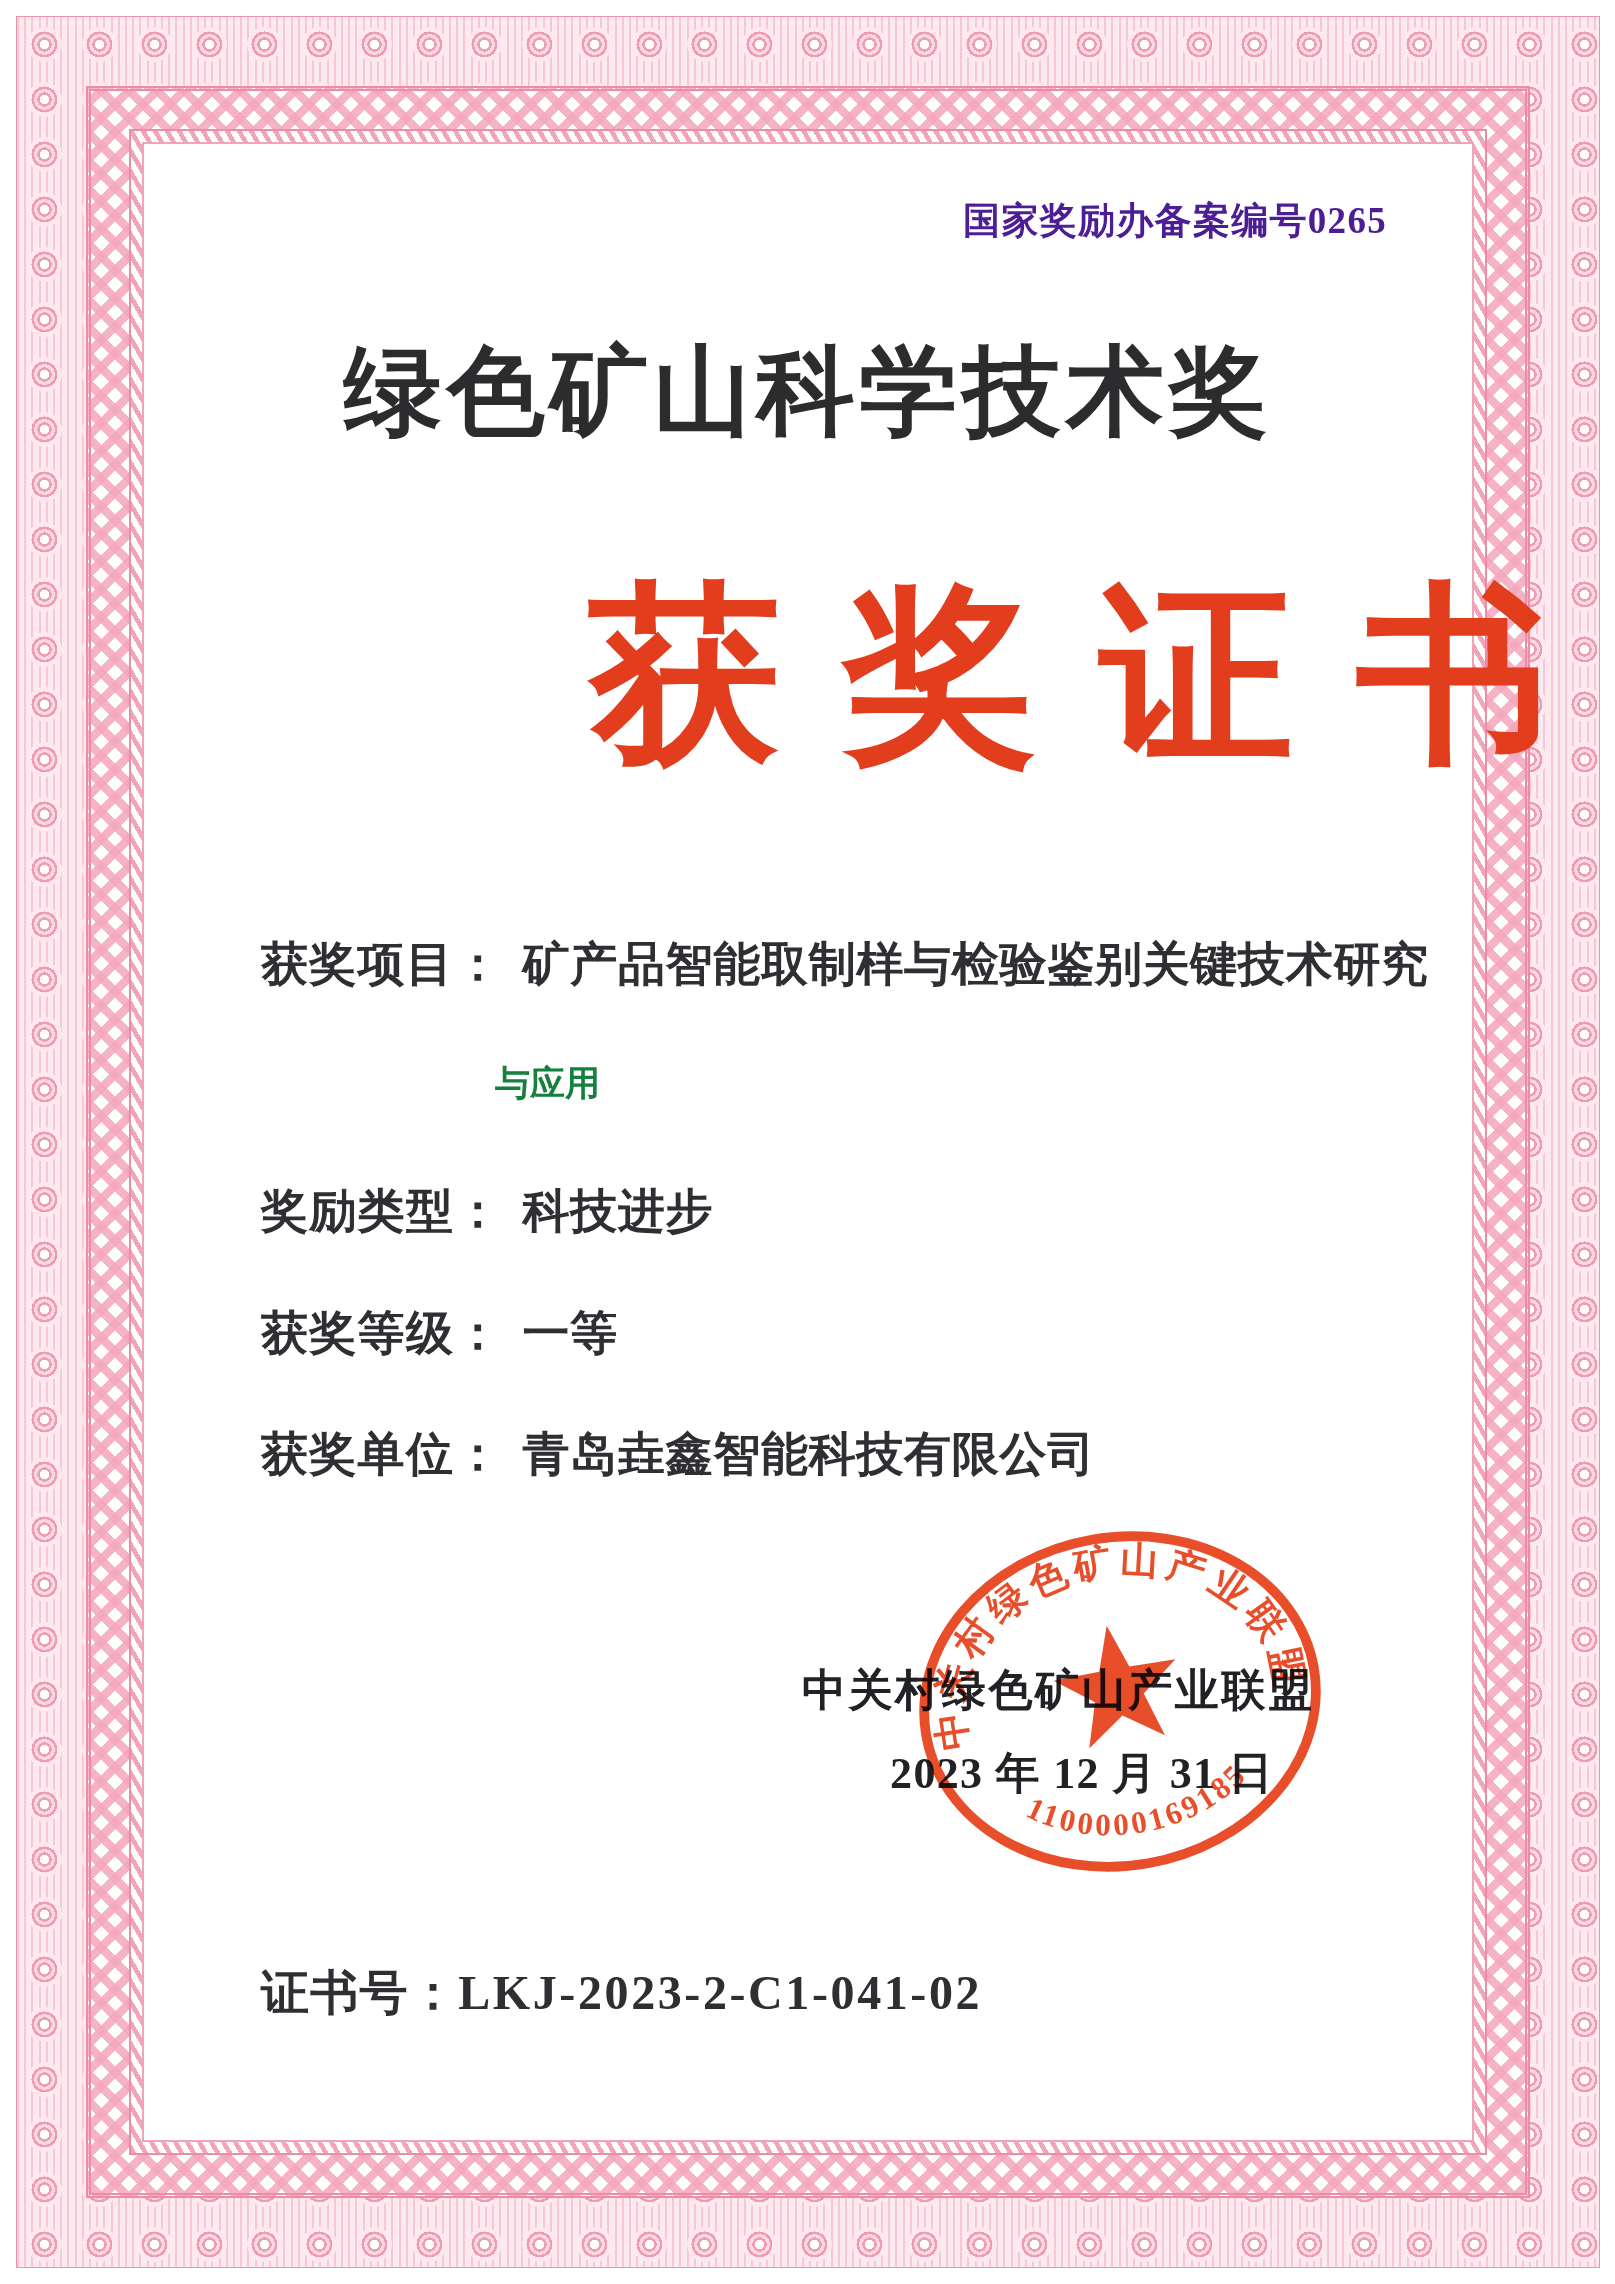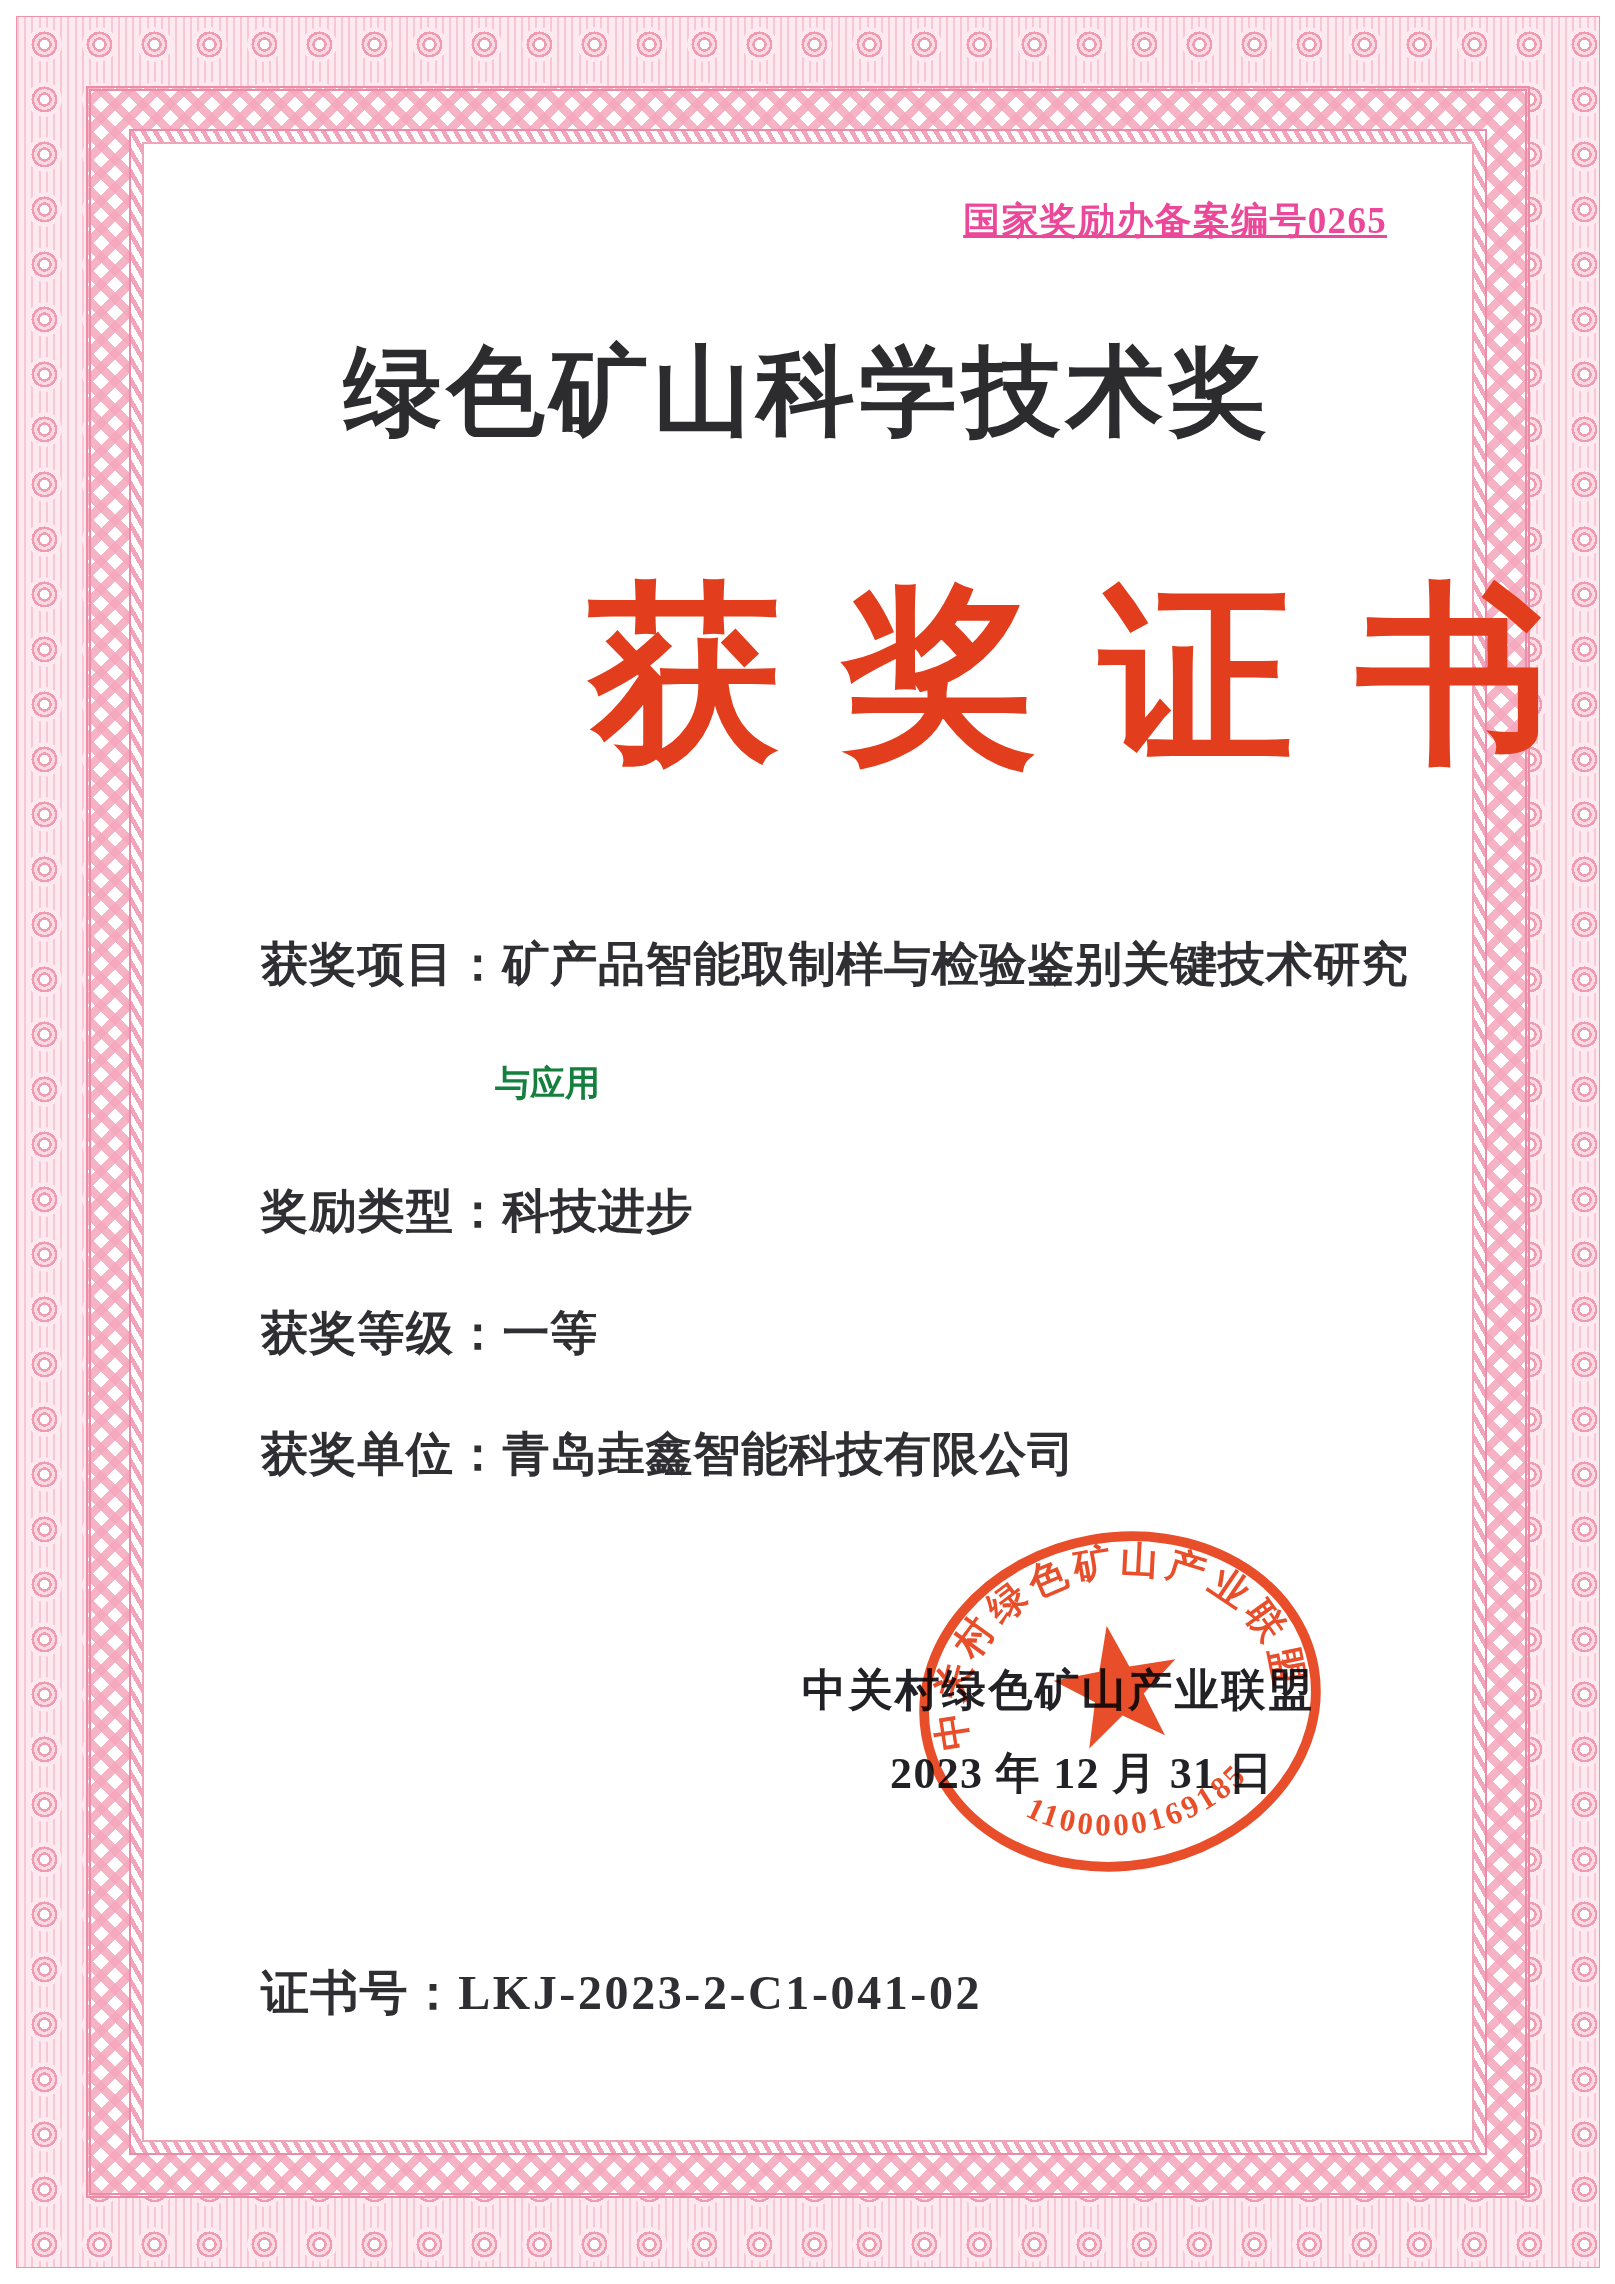--- a/index.html
+++ b/index.html
@@ -36,23 +36,22 @@
   }
   .band-inner{
     inset:142px;
     border:2px solid #f0a4b9;
     background:#ffffff;
   }
   
   .abs{position:absolute;}
   .filing{
     top:196px;right:229px;
-    font-size:37px;font-weight:700;letter-spacing:1.3px;color:#ec4899;
+    font-size:37px;font-weight:700;letter-spacing:1.3px;color:#4c1d95;
     white-space:nowrap;
-    text-decoration:underline;
   }
   .award-name{
     top:339px;left:163px;right:163px;
     text-align:center;
     font-size:98px;font-weight:700;letter-spacing:5.2px;
     color:#2c2c2f;line-height:1.1;white-space:nowrap;
   }
   .cert-title{
     top:566px;left:0;right:4px;
     text-align:right;
@@ -60,21 +59,21 @@
     letter-spacing:63px;text-indent:63px;
     color:#e23d1c;line-height:1.15;white-space:nowrap;
   }
   .field-row{
     left:261px;width:1147px;
     display:flex;align-items:center;
     font-size:47px;font-weight:700;color:#2f2f33;line-height:1;
     white-space:nowrap;
   }
   .field-label{flex:0 0 235px;letter-spacing:1.3px;}
-  .field-value{letter-spacing:0.7px;}
+  .field-value{letter-spacing:0.7px;margin-left:20px;}
   .field-line2{
     left:495px;
     font-size:35px;font-weight:700;color:#15803d;line-height:1;white-space:nowrap;
   }
   .issuer{
     top:1661px;left:802px;width:508px;
     text-align:center;font-size:44px;font-weight:700;letter-spacing:2.6px;
     color:#222226;white-space:nowrap;
   }
   .issue-date{

